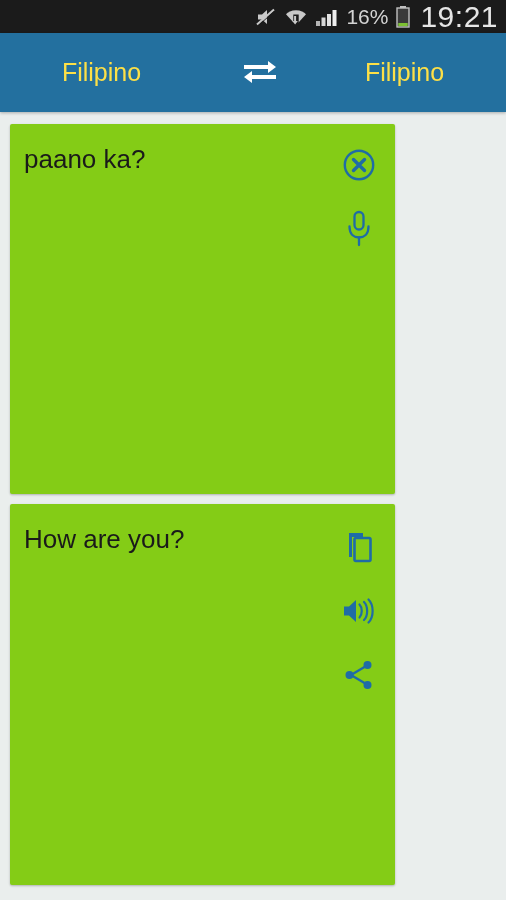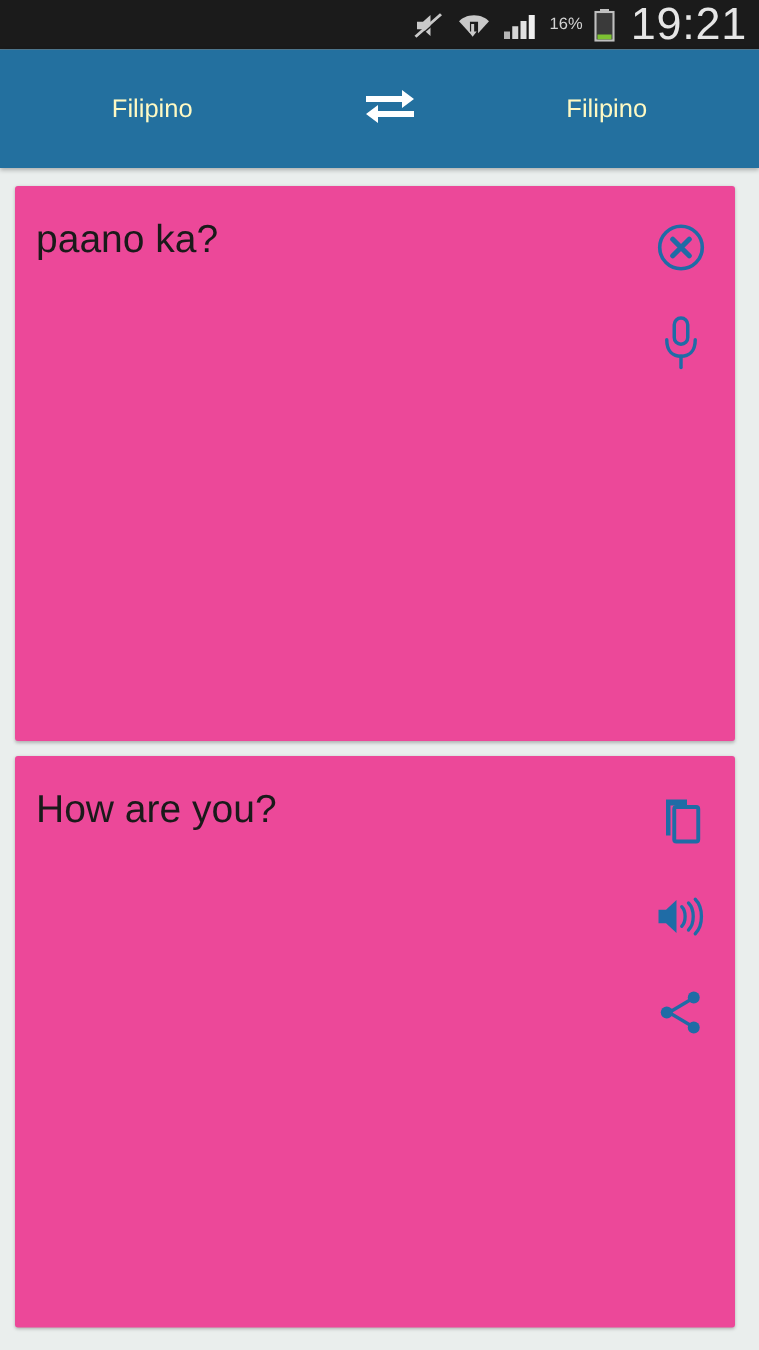--- a/index.html
+++ b/index.html
@@ -34,21 +34,21 @@
   }
   .sb-item {
     display: flex;
     align-items: center;
     justify-content: center;
     margin-left: 7px;
     height: 33px;
   }
   .sb-text {
     color: #d3d3d3;
-    font-size: 11px;
+    font-size: 21px;
     letter-spacing: 0px;
     line-height: 33px;
   }
   #status-clock {
     color: #e6e6e6;
     font-size: 30px;
     line-height: 33px;
     margin-left: 9px;
     font-weight: 400;
     letter-spacing: 0.5px;
@@ -62,22 +62,22 @@
     height: 79px;
     background: #23709f;
     display: flex;
     align-items: center;
     box-shadow: 0 1px 3px rgba(0,0,0,0.28);
     z-index: 5;
   }
   .lang-btn {
     flex: 1 1 0;
     text-align: center;
-    color: #fef9c3;
-    font-size: 17px;
+    color: #fde047;
+    font-size: 25px;
     line-height: 79px;
     height: 79px;
     cursor: pointer;
     user-select: none;
   }
   #lang-source { padding-right: 20px; }
   #lang-target { padding-left: 6px; }
   #swap-button {
     width: 74px;
     height: 79px;
@@ -85,22 +85,22 @@
     align-items: center;
     justify-content: center;
     cursor: pointer;
     flex: 0 0 74px;
   }
 
   
   .card {
     position: absolute;
     left: 10px;
-    width: 480px;
-    background: #ec4899;
+    width: 385px;
+    background: #84cc16;
     border-radius: 2px;
     box-shadow: 0 1px 2px rgba(0,0,0,0.16), 0 1px 3px rgba(0,0,0,0.10);
     box-sizing: border-box;
   }
   #card-input {
     top: 124px;
     height: 370px;
   }
   #card-output {
     top: 504px;

